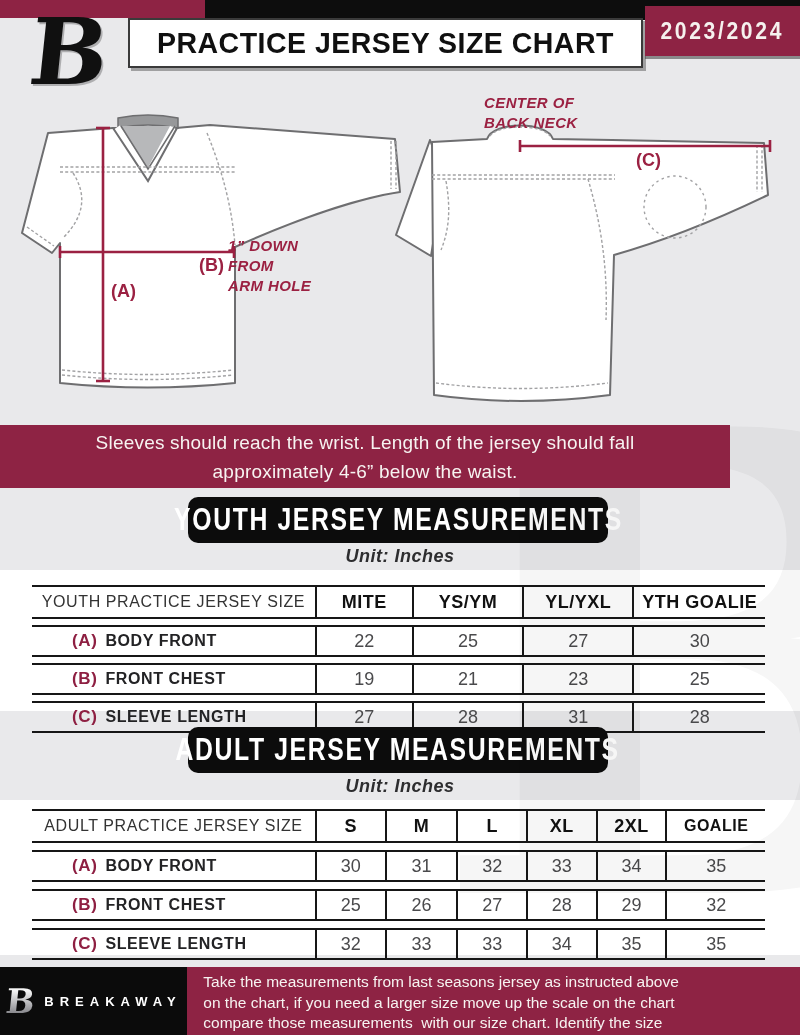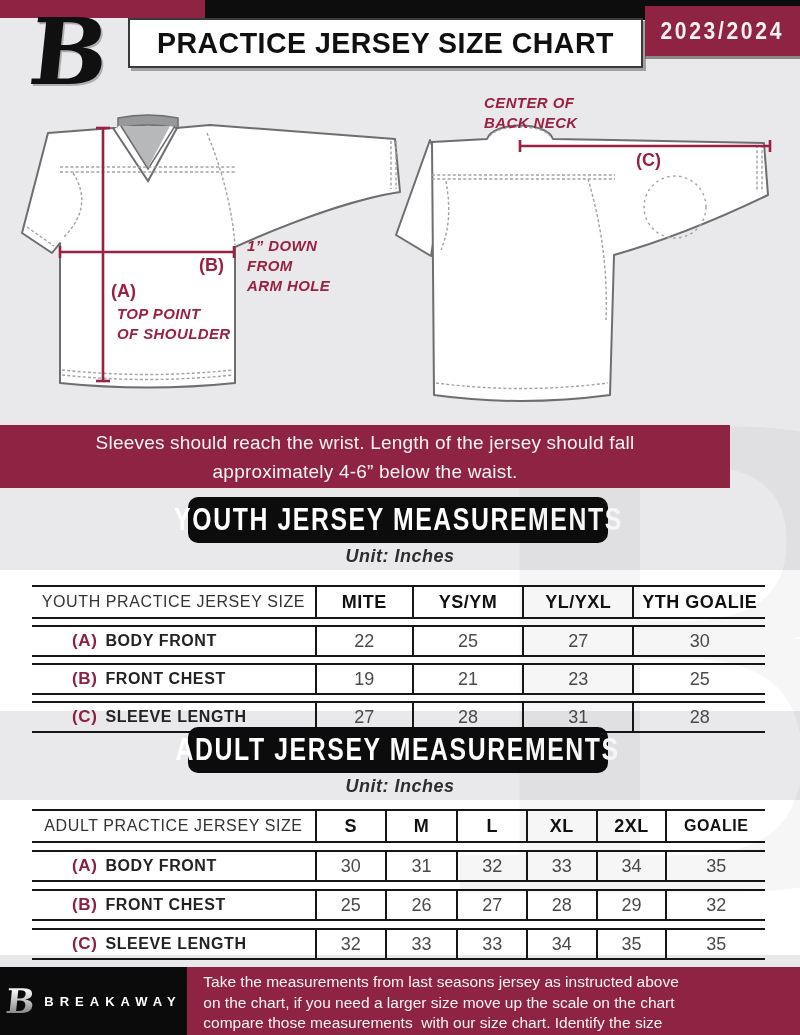--- a/index.html
+++ b/index.html
@@ -154,31 +154,27 @@
       </g>
     </svg>
 
     <div class="anno" style="left:484px; top:-2px;">
       <div>CENTER OF</div>
       <div>BACK NECK</div>
     </div>
     <div class="anno-key" style="left:636px; top:55px;">(C)</div>
 
     <div class="anno-key" style="left:199px; top:160px;">(B)</div>
-    <div class="anno" style="left:247px; top:141px;">
+    <div class="anno" style="left:228px; top:141px;">
       <div>1” DOWN</div>
       <div>FROM</div>
       <div>ARM HOLE</div>
     </div>
 
     <div class="anno-key" style="left:111px; top:186px;">(A)</div>
-    <div class="anno" style="left:117px; top:209px;">
-      <div>TOP POINT</div>
-      <div>OF SHOULDER</div>
-    </div>
   </div>
 
   <div class="notice">
     <div>Sleeves should reach the wrist. Length of the jersey should fall</div>
     <div>approximately 4-6” below the waist.</div>
   </div>
 
   <div class="watermark">B</div>
 
   <div class="section-banner" style="top:497px;">

